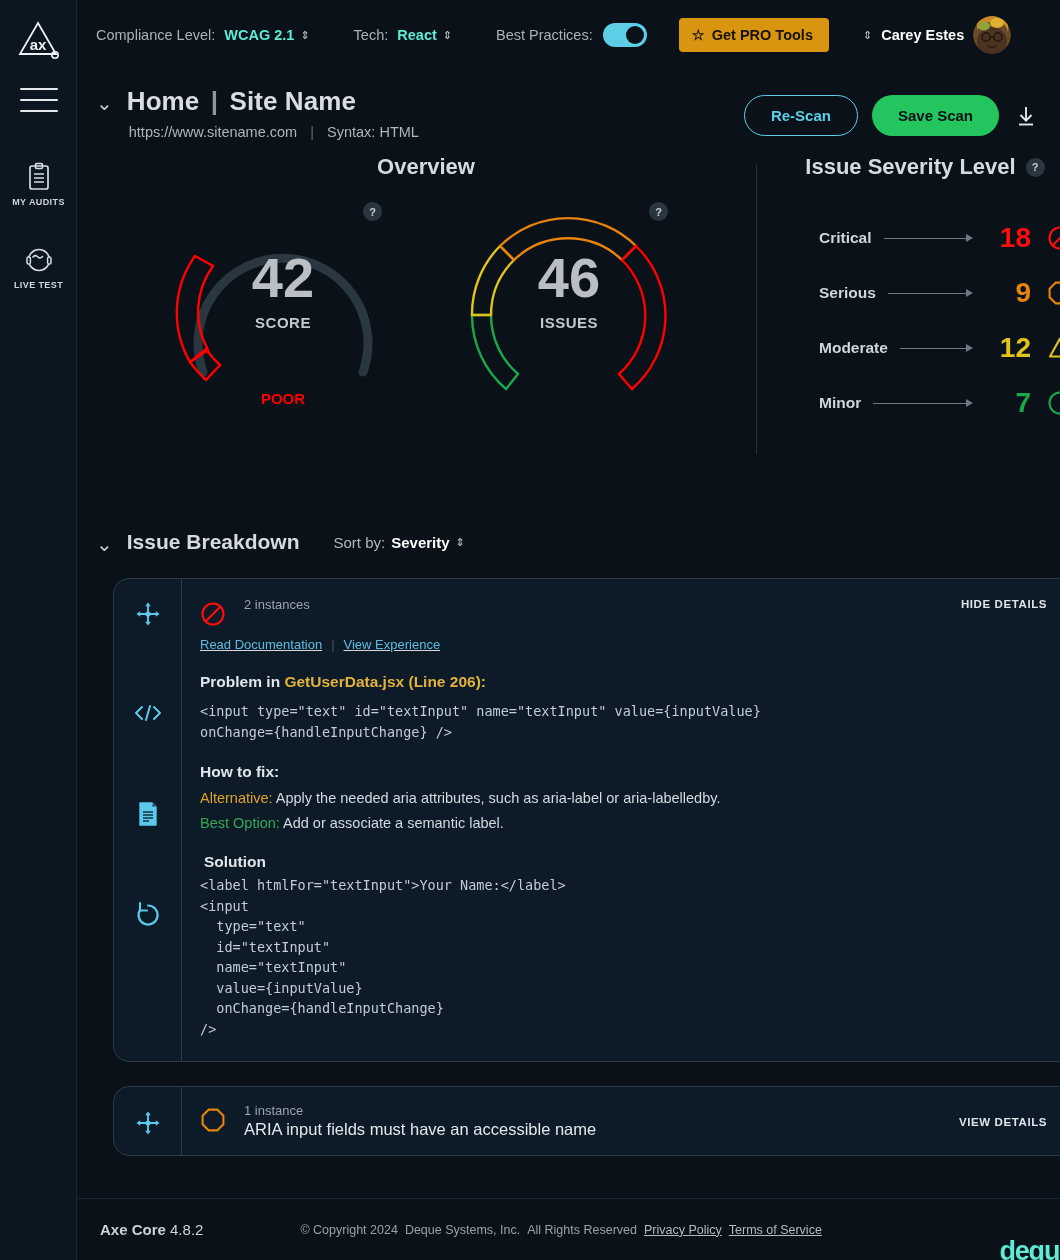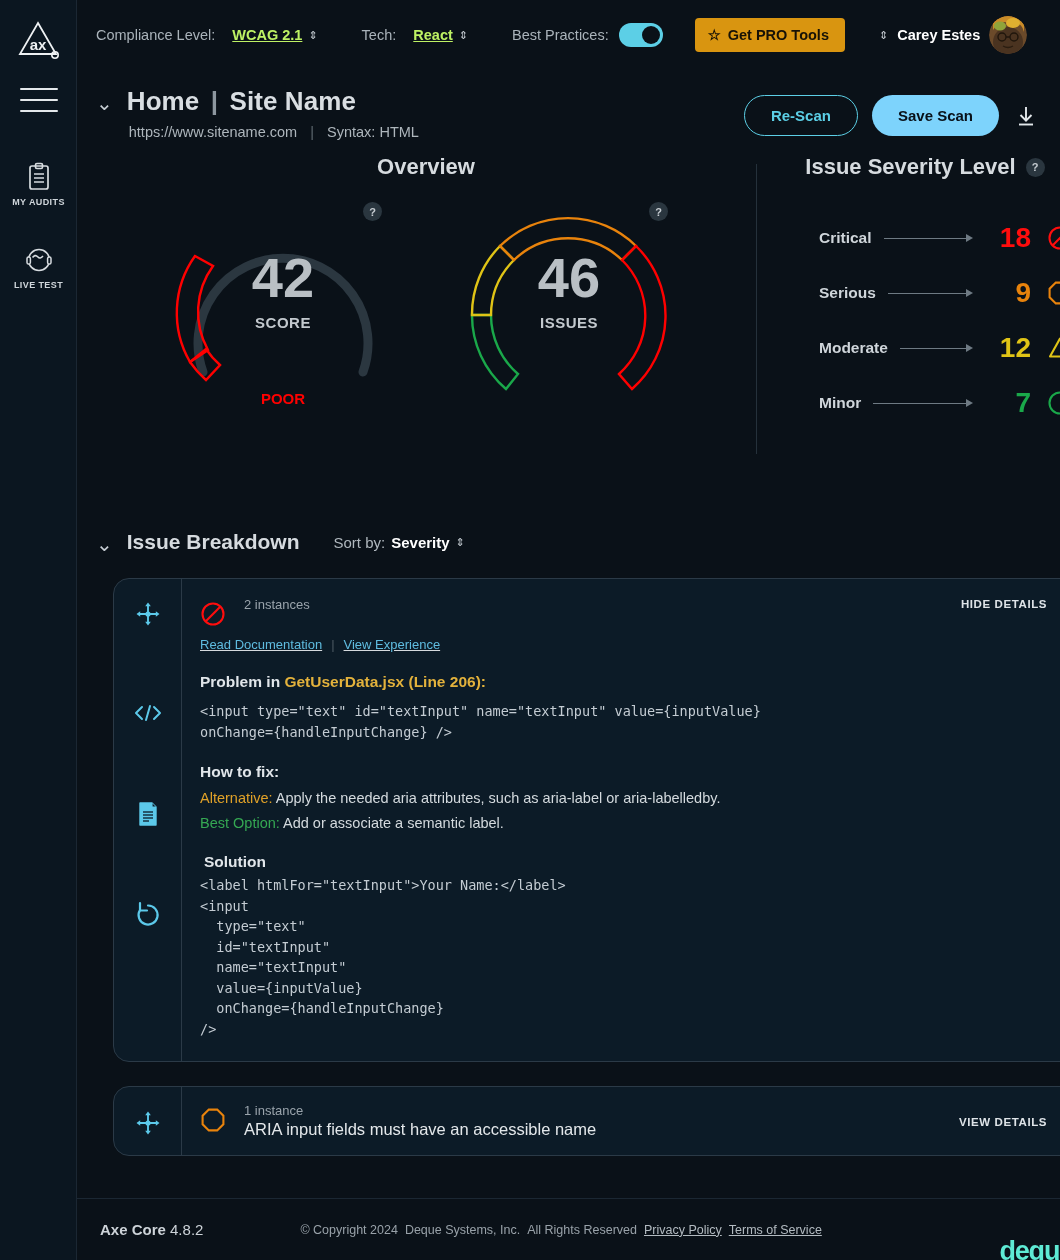--- a/index.html
+++ b/index.html
@@ -30,21 +30,21 @@
   #rail-audits { top: 160px; }
   #rail-live { top: 243px; }
 
   
   .main { flex: 1; height: 1260px; position: relative; }
 
   
   .topbar { height: 70px; display: flex; align-items: center; padding: 0 14px 0 19px; gap: 0; }
   .tb-group { display: flex; align-items: center; font-size: 14.5px; }
   .tb-label { color: #aab3ba; }
-  .tb-value { color: #bef264; font-weight: bold; margin-left: 17px; text-decoration: underline; }
+  .tb-value { color: #5eead4; font-weight: bold; margin-left: 9px; }
   .sortglyph { display: inline-block; margin-left: 6px; color: #c9d0d6; font-size: 11px; line-height: 1; }
   .toggle { width: 44px; height: 24px; border-radius: 14px; background: #5ccfe6; position: relative; margin-left: 10px; cursor: pointer; }
   .toggle .knob { position: absolute; top: 3px; right: 3px; width: 18px; height: 18px; border-radius: 50%; background: #0a1118; }
   .pro-btn {
     margin-left: 32px; background: #d99510; color: #171206; font-weight: bold; font-size: 14.5px;
     border: none; border-radius: 4px; padding: 9px 16px 9px 13px; display: flex; align-items: center; gap: 7px; cursor: pointer;
   }
   .user { margin-left: 34px; display: flex; align-items: center; gap: 9px; cursor: pointer; }
   .user-name { color: #fff; font-weight: bold; font-size: 14.5px; }
   .avatar { width: 38px; height: 38px; border-radius: 50%; overflow: hidden; }
@@ -55,21 +55,21 @@
   .title { font-size: 26px; font-weight: bold; color: #d9dee2; letter-spacing: .1px; }
   .title .sep { color: #8d979f; font-weight: bold; margin: 0 4px; }
   .subtitle { margin-top: 7px; margin-left: 2px; font-size: 14.5px; color: #aeb6bc; }
   .subtitle .bar { color: #5d686f; margin: 0 9px; }
   .head-actions { margin-left: auto; display: flex; align-items: center; gap: 14px; padding-top: 9px; }
   .btn-outline {
     border: 1px solid #5ccfe6; color: #5ccfe6; background: transparent; font-weight: bold; font-size: 15px;
     border-radius: 22px; padding: 11px 26px; cursor: pointer;
   }
   .btn-solid {
-    background: #7dd3fc; color: #081018; border: none; font-weight: bold; font-size: 15px;
+    background: #22c55e; color: #081018; border: none; font-weight: bold; font-size: 15px;
     border-radius: 22px; padding: 12px 26px; cursor: pointer;
   }
   .icon-btn { width: 26px; height: 30px; display: flex; align-items: center; justify-content: center; cursor: pointer; }
 
   
   .stats { display: flex; margin-top: 14px; padding-left: 19px; }
   .overview { width: 660px; position: relative; }
   .sec-title { font-size: 22px; font-weight: bold; color: #d6dbdf; text-align: center; }
   .gauges { display: flex; justify-content: center; gap: 56px; margin-top: 14px; }
   .gauge { position: relative; width: 230px; height: 200px; }

